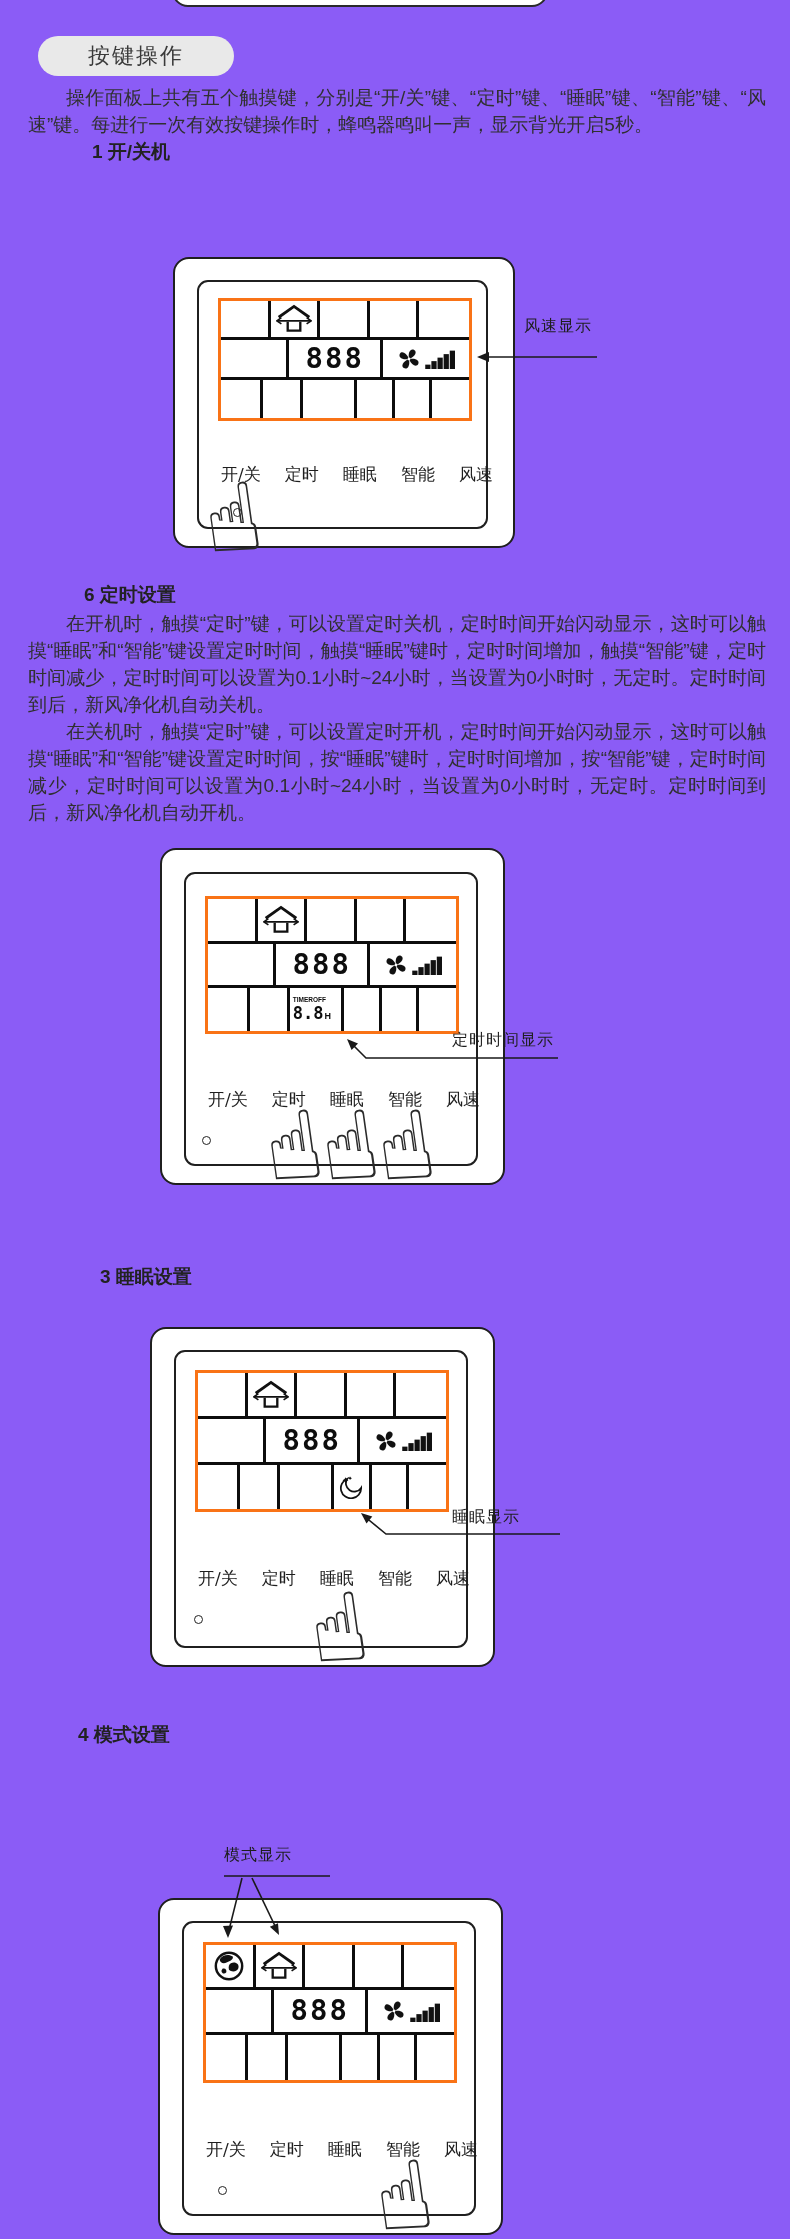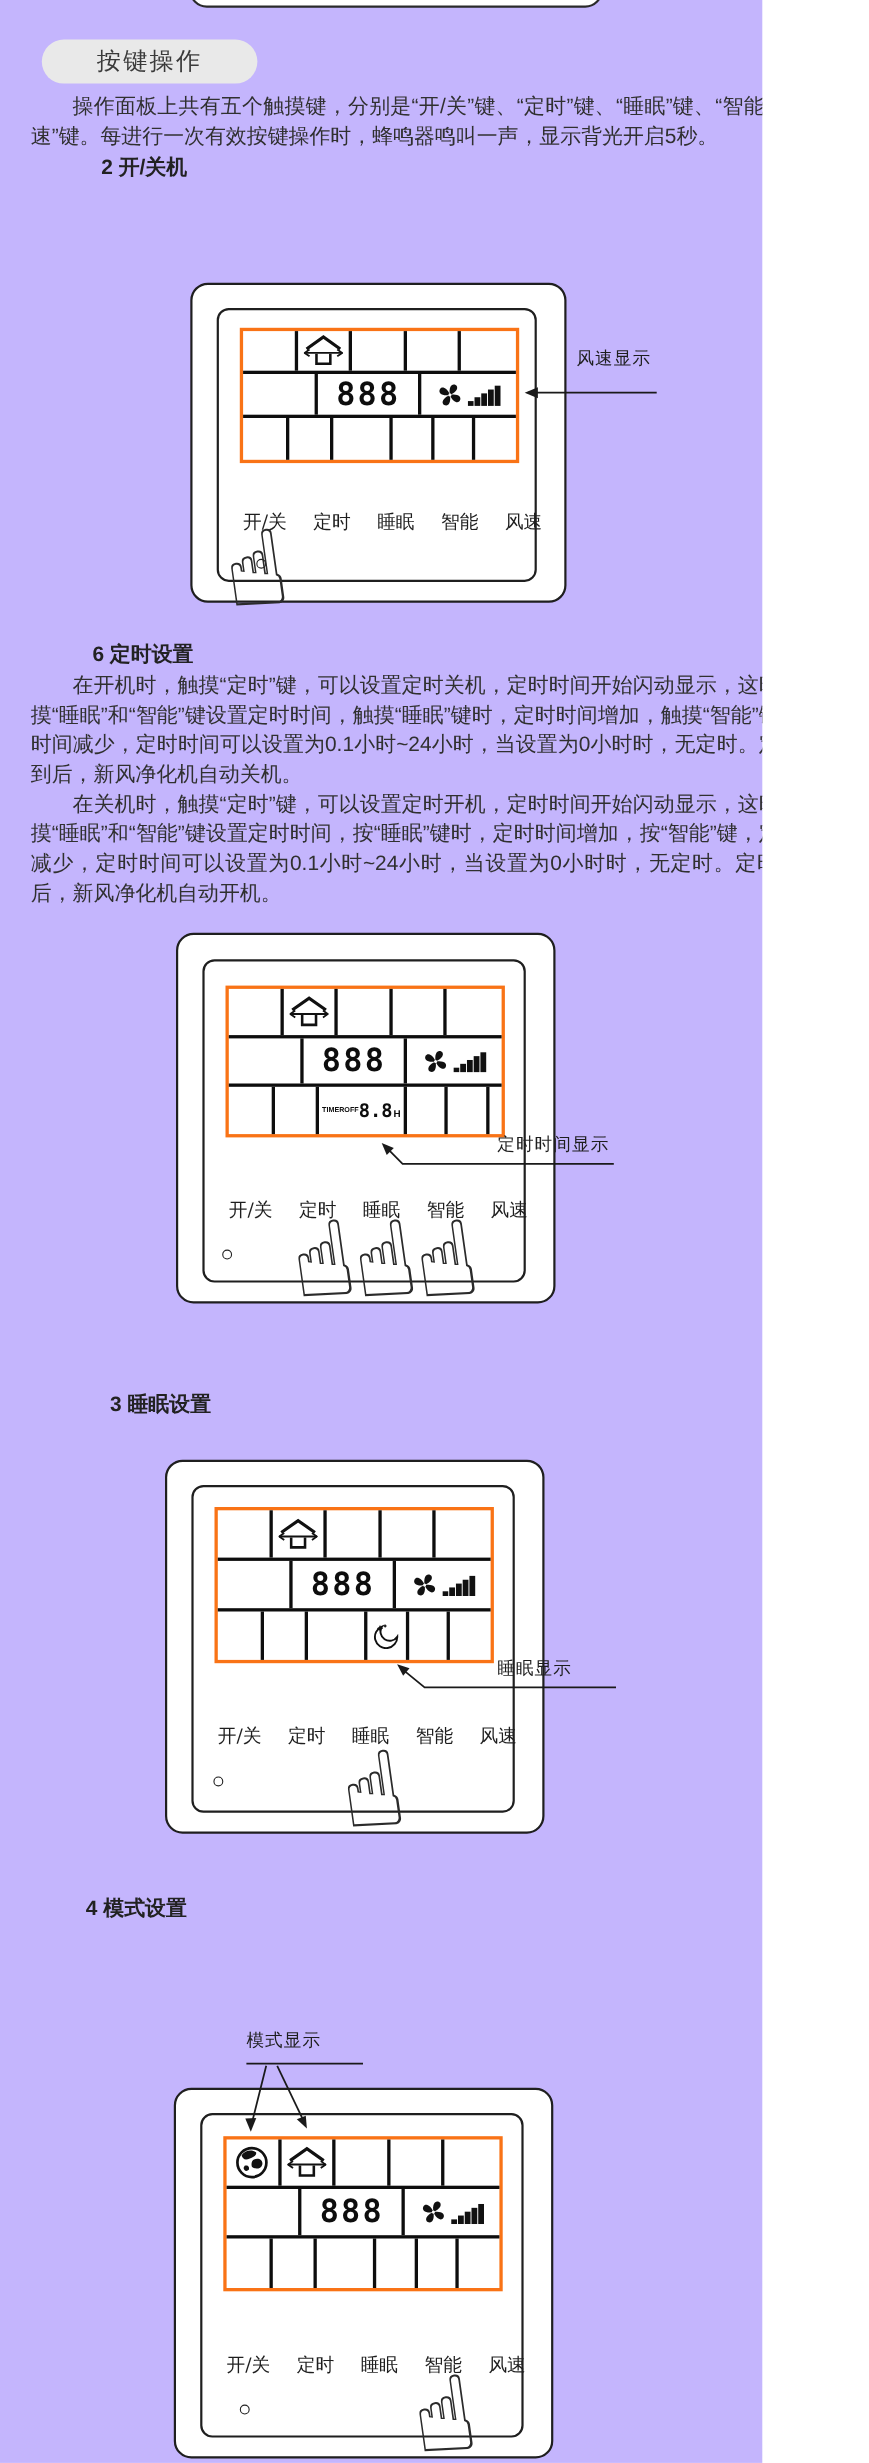--- a/index.html
+++ b/index.html
@@ -1,16 +1,16 @@
 <!DOCTYPE html>
 <html><head>
 <meta charset="utf-8">
 <style>
   html,body{margin:0;padding:0;background:#fff;}
-  #canvas{position:relative;width:693px;height:2239px;background:#c4b5fd;overflow:hidden;
+  #canvas{position:relative;width:790px;height:2239px;background:#8b5cf6;overflow:hidden;
           font-family:"Liberation Sans","DejaVu Sans",sans-serif;color:#2e2e2e;}
   
   .pill{position:absolute;left:38px;top:36px;width:196px;height:40px;background:#e9e9e9;
         border-radius:21px;display:flex;align-items:center;justify-content:center;
         font-size:22px;color:#3a3a3a;letter-spacing:2px;}
   .para{position:absolute;left:28px;width:738px;font-size:19px;line-height:27px;
         text-align:justify;color:#303030;}
   .para p{margin:0;text-indent:2em;}
   .hdg{position:absolute;font-size:19px;font-weight:bold;color:#222;}
   .inline-ic{display:inline-block;vertical-align:-3px;}
@@ -19,21 +19,21 @@
   .obox{position:absolute;left:0;top:0;right:0;bottom:0;border:2px solid #1f1f1f;border-radius:16px;background:#fff;}
   .ibox{position:absolute;border:2px solid #1f1f1f;border-radius:11px;background:#fff;}
   .lcd{position:absolute;border:3px solid #f97316;background:#fff;box-sizing:border-box;}
   .lrow{display:flex;border-bottom:3px solid #0d0d0d;box-sizing:border-box;}
   .lrow:last-child{border-bottom:none;}
   .lcell{border-right:3px solid #0d0d0d;box-sizing:border-box;display:flex;
          align-items:center;justify-content:center;gap:3px;}
   .lcell:last-child{border-right:none;}
   .digits{font-family:"DejaVu Sans Mono",monospace;font-weight:bold;font-size:29px;
           letter-spacing:2px;color:#0d0d0d;padding-bottom:2px;}
-  .timercell{display:flex;flex-direction:row;align-items:center;width:100%;padding:1px 3px;box-sizing:border-box;}
+  .timercell{display:flex;flex-direction:column;align-items:flex-start;width:100%;padding:1px 3px;box-sizing:border-box;}
   .trow1{display:flex;justify-content:space-between;font-size:6.5px;font-weight:bold;color:#0d0d0d;}
   .trow2{display:flex;align-items:baseline;justify-content:center;gap:1px;}
   .tval{font-family:"DejaVu Sans Mono",monospace;font-weight:bold;font-size:17px;color:#0d0d0d;}
   .tunit{font-size:9px;font-weight:bold;color:#0d0d0d;}
   .btnrow{position:absolute;display:flex;justify-content:space-between;
           font-family:"DejaVu Serif",serif;font-size:17px;color:#1e1e1e;}
   .dot{position:absolute;width:9px;height:9px;border:1.6px solid #222;border-radius:50%;background:#fff;box-sizing:border-box;}
   .hand{position:absolute;font-family:"DejaVu Sans",sans-serif;font-size:95px;line-height:1;
         color:#2b2b2b;transform:rotate(-8deg);user-select:none;}
   .callout{position:absolute;font-family:"DejaVu Serif",serif;font-size:16px;color:#1e1e1e;letter-spacing:1px;white-space:nowrap;}
@@ -92,21 +92,21 @@
   <div class="topbox"></div>
 
   <div class="pill">
     <span>按键操作</span>
   </div>
 
   <div class="para" style="top:84px">
     <p>操作面板上共有五个触摸键，分别是“开/关”键、“定时”键、“睡眠”键、“智能”键、“风速”键。每进行一次有效按键操作时，蜂鸣器鸣叫一声，显示背光开启5秒。</p>
   </div>
 
-  <div class="hdg" style="left:92px;top:139px">2 开/关机</div>
+  <div class="hdg" style="left:92px;top:139px">1 开/关机</div>
 
   <div class="fig" style="left:173px;top:257px;width:342px;height:291px">
     <div class="obox"></div>
     <div class="ibox" style="left:24px;top:23px;width:287px;height:245px"></div>
     <div class="lcd" style="left:45px;top:41px;width:254px">
       <div class="lrow" style="height:39px">
         <div class="lcell" style="flex:0 0 20%"></div>
         <div class="lcell" style="flex:0 0 20%">
           <svg width="36" height="32">
               <use href="#sym-house"></use>

